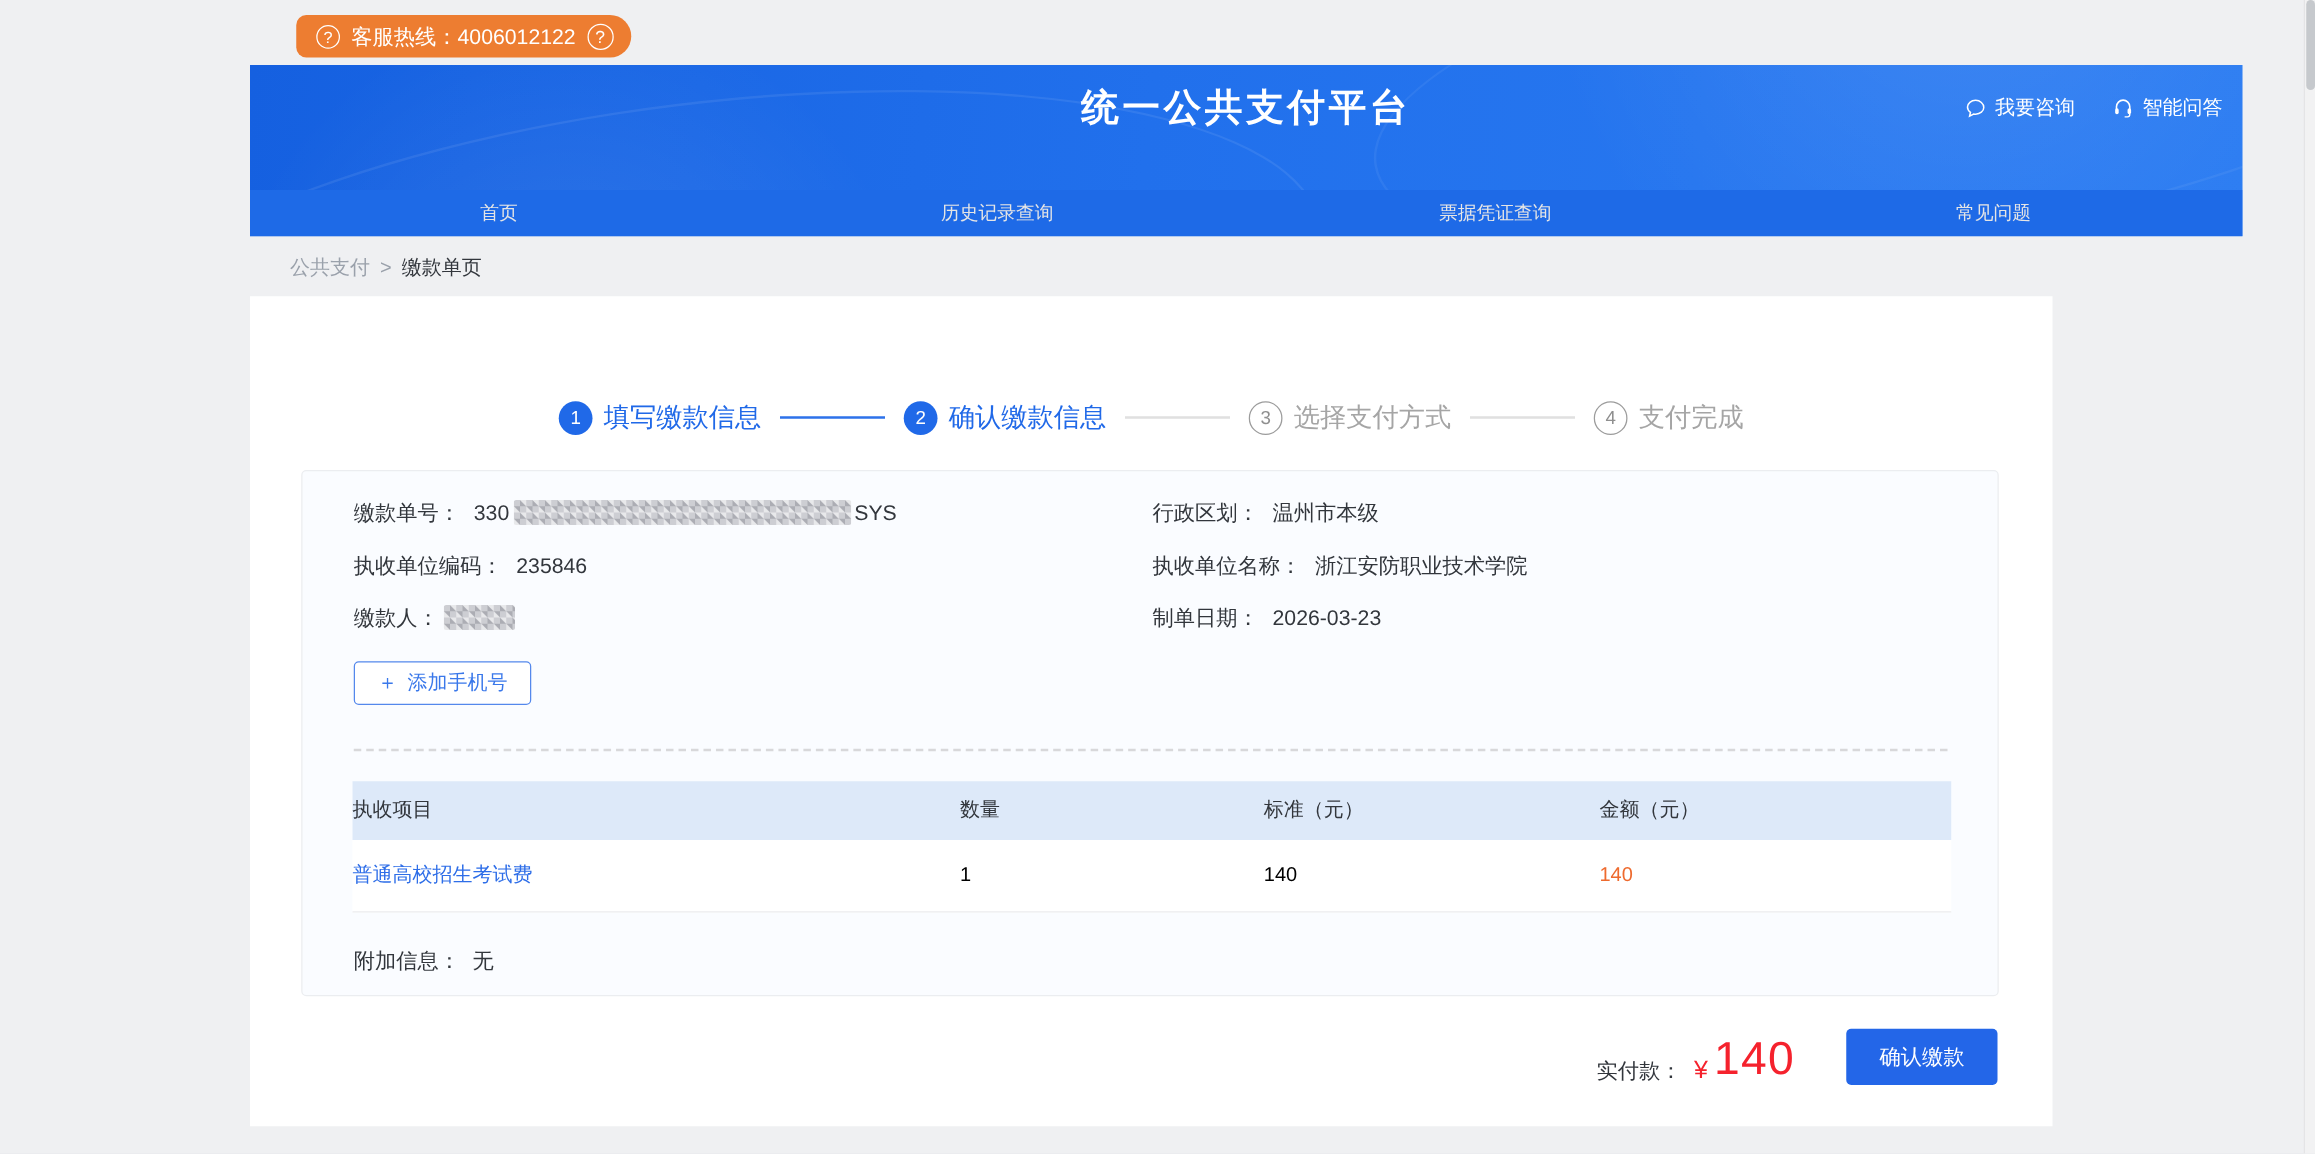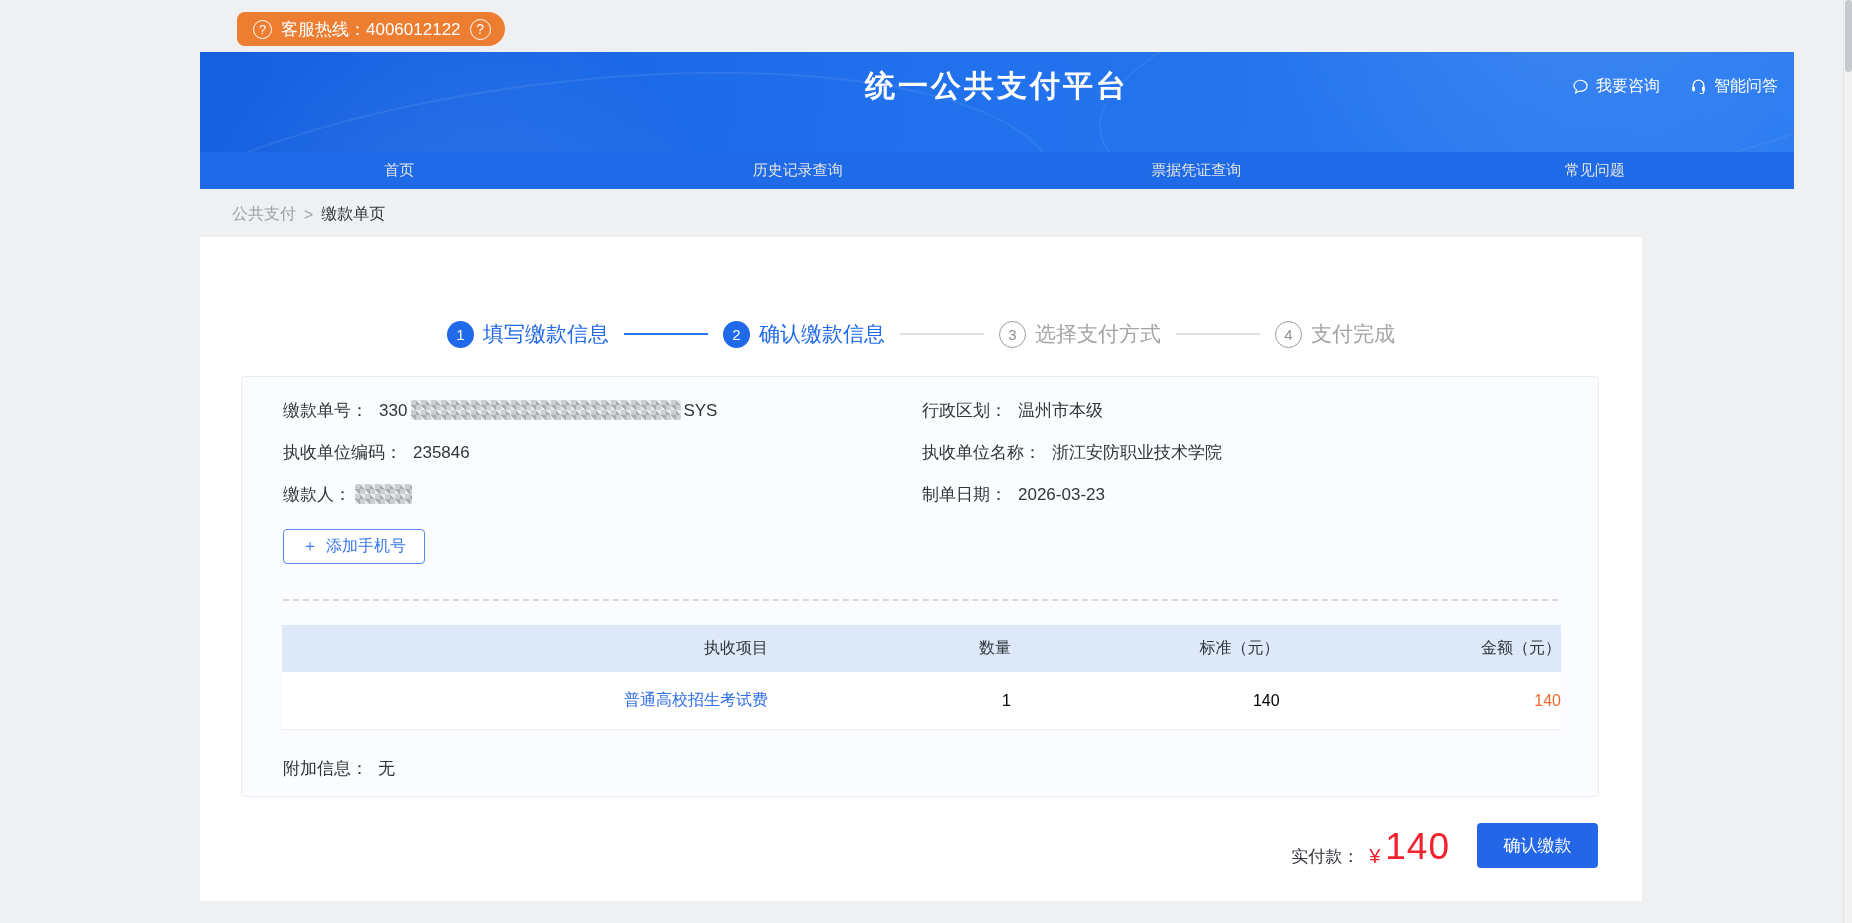--- a/index.html
+++ b/index.html
@@ -86,34 +86,34 @@
     background:#ffffff; border:1px solid #5488ec; border-radius:4px; color:#3a78ea;
     font-size:16px; display:inline-flex; align-items:center; gap:8px; cursor:pointer;
     font-family:inherit; }
 
   .dashed-sep { position:absolute; left:41px; right:40px; top:222px; border-top:2px dashed #d8d8da; }
 
   
   .table { position:absolute; left:40px; top:248px; width:1279px; font-size:16px; }
   .thead { display:flex; height:47px; align-items:center; background:#dde9f9; color:#32363c; }
   .trow { display:flex; height:58px; align-items:center; background:#ffffff; border-bottom:1px solid #ececee; }
-  .tc { text-align:right;padding-left:12px; }
+  .tc { text-align:left; }
   .c1 { width:38%; } .c2 { width:19%; } .c3 { width:21%; } .c4 { width:22%; }
   .item-link { color:#2e6ee8; cursor:pointer; text-decoration:none; }
   .amount { color:#ee6a2e; }
 
   .extra { position:absolute; left:41px; top:380px; font-size:17px; color:#32363c; }
   .extra .val { margin-left:10px; }
 
   
   .pay-row { position:absolute; right:44px; top:585px; height:46px; display:flex; align-items:flex-end; }
   .pay-label { font-size:17px; color:#32363c; }
   .pay-currency { font-size:20px; color:#f5222d; margin:0 5px 0 10px; }
   .pay-amount { font-size:37px; color:#f5222d; letter-spacing:1px; }
-  .confirm-btn { margin-left:27px; width:121px; height:45px; background:#2366e8; color:#fff;
+  .confirm-btn { margin-left:41px; width:121px; height:45px; background:#2366e8; color:#fff;
     border:none; border-radius:4px; font-size:17px; cursor:pointer; font-family:inherit; }
 </style>
 </head>
 <body>
 
 <div class="page">
 
   <div class="hotline">
     <span class="qicon">?</span>
     <span><span>客服热线：</span><span>4006012122</span></span>

